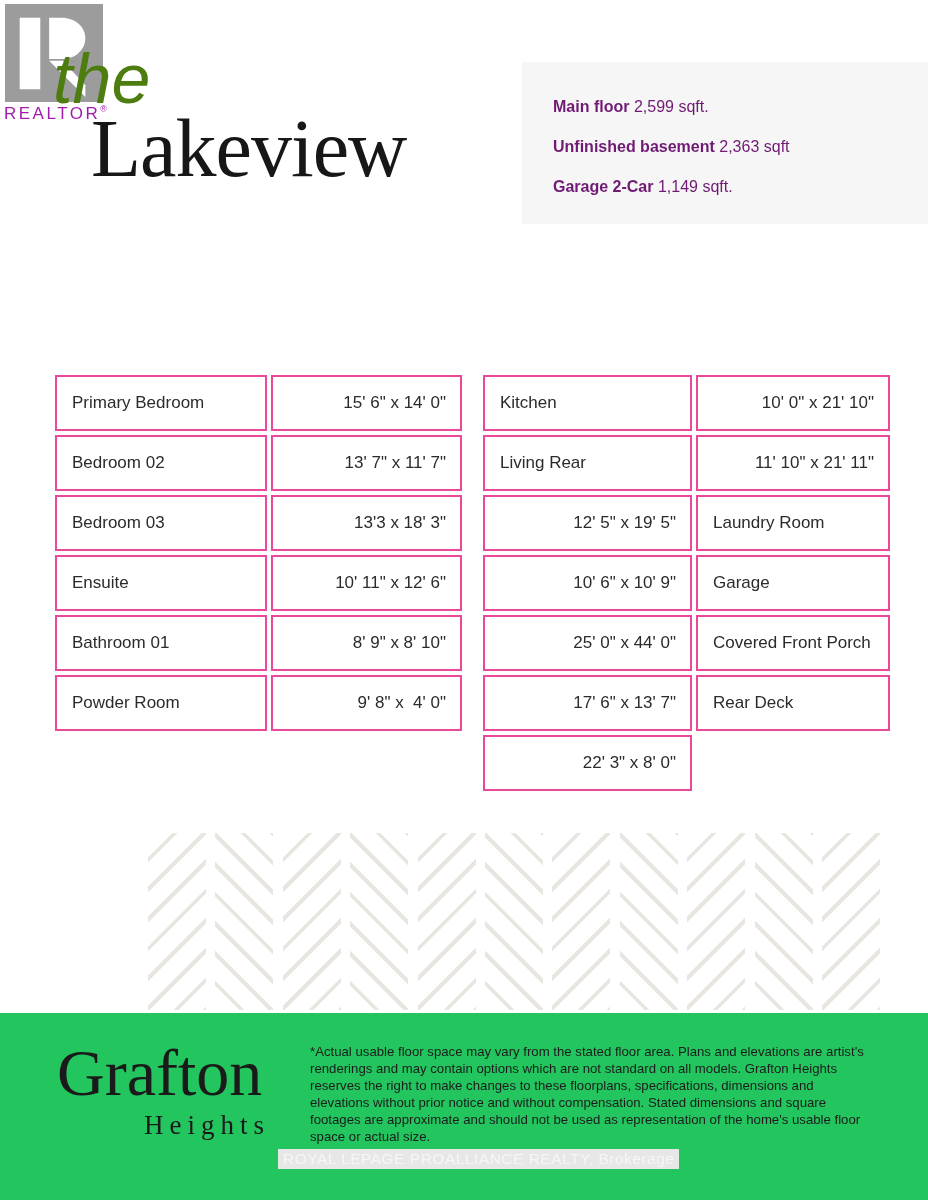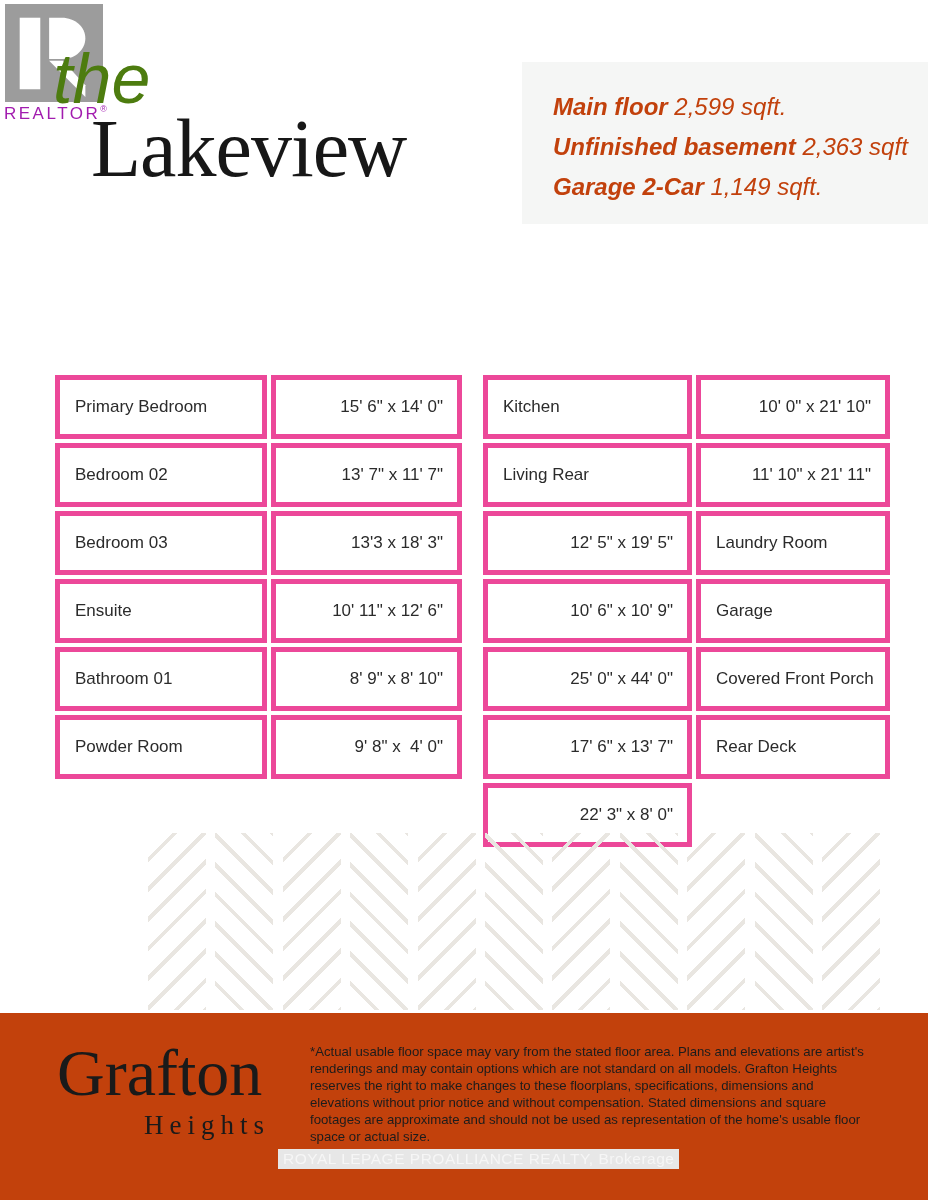--- a/index.html
+++ b/index.html
@@ -19,42 +19,42 @@
     font-style:italic;font-size:70px;line-height:1;color:#4d7c0f;z-index:3;
   }
   .title-main{
     position:absolute;left:45px;top:108px;font-family:"Liberation Serif",serif;
     font-size:82px;line-height:1;letter-spacing:-1px;color:#171717;z-index:3;margin-left:46px;
   }
   .summary-box{
     position:absolute;left:522px;top:62px;width:406px;height:162px;
     background:#f5f6f5;box-sizing:border-box;padding:25px 0 0 31px;
   }
-  .summary-line{font-size:24px;line-height:40px;color:#c2410c;white-space:nowrap;font-style:italic;}
+  .summary-line{font-size:16px;line-height:40px;color:#701a75;white-space:nowrap;}
   .summary-line .lbl{font-weight:bold;}
   
   .rtable{position:absolute;top:375px;display:grid;gap:4px;}
   .rtable.left{left:55px;width:407px;grid-template-columns:212px 1fr;}
   .rtable.right{left:483px;width:407px;grid-template-columns:209px 1fr;}
   .cell{
-    box-sizing:border-box;height:64px;border:5px solid #ec4899;background:#ffffff;
+    box-sizing:border-box;height:56px;border:2px solid #ec4899;background:#ffffff;
     display:flex;align-items:center;font-size:17px;color:#2b2b2b;
   }
   .cell.name{padding-left:15px;}
   .cell.dim{justify-content:flex-end;padding-right:14px;white-space:pre;}
   
   .chevrons{
     position:absolute;left:148px;top:833px;width:732px;height:177px;
     display:flex;justify-content:space-between;
   }
   .chev{width:58px;height:100%;}
   .chev.up{background:repeating-linear-gradient(135deg,transparent 0 17px,#e9e6e1 17px 21px);}
   .chev.down{background:repeating-linear-gradient(45deg,transparent 0 17px,#e9e6e1 17px 21px);}
   
-  .footer{position:absolute;left:0;top:1013px;width:928px;height:187px;background:#c2410c;}
+  .footer{position:absolute;left:0;top:1013px;width:928px;height:187px;background:#22c55e;}
   .brand{position:absolute;left:57px;top:27px;width:213px;color:#1a1a1a;}
   .brand-line1{font-family:"Liberation Serif",serif;font-size:66px;line-height:1;}
   .brand-line2{
     font-family:"Liberation Serif",serif;font-size:27px;letter-spacing:6px;
     text-align:right;margin-top:4px;
   }
   .disclaimer{
     position:absolute;left:310px;top:31px;width:566px;
     font-size:13.2px;line-height:16.9px;color:#1c1c1c;
   }

